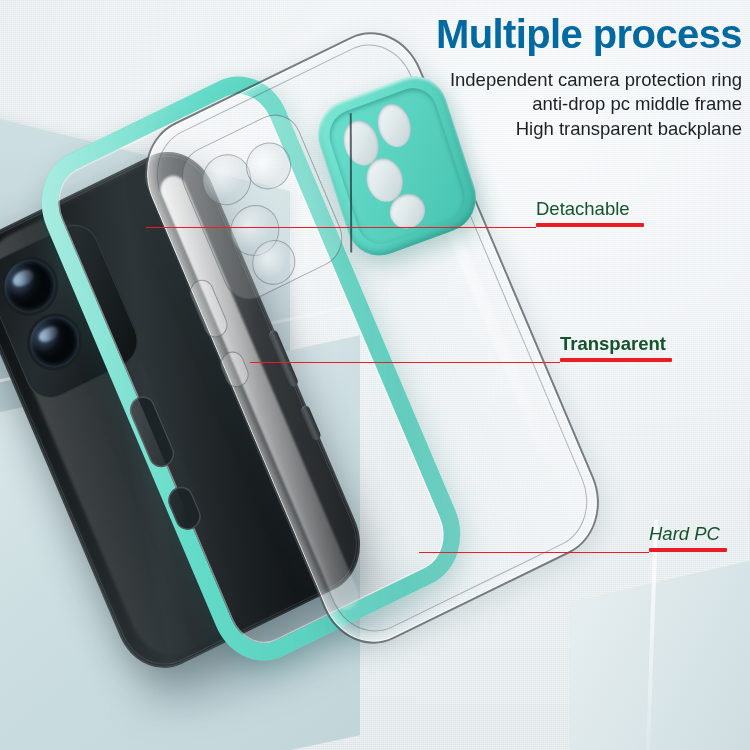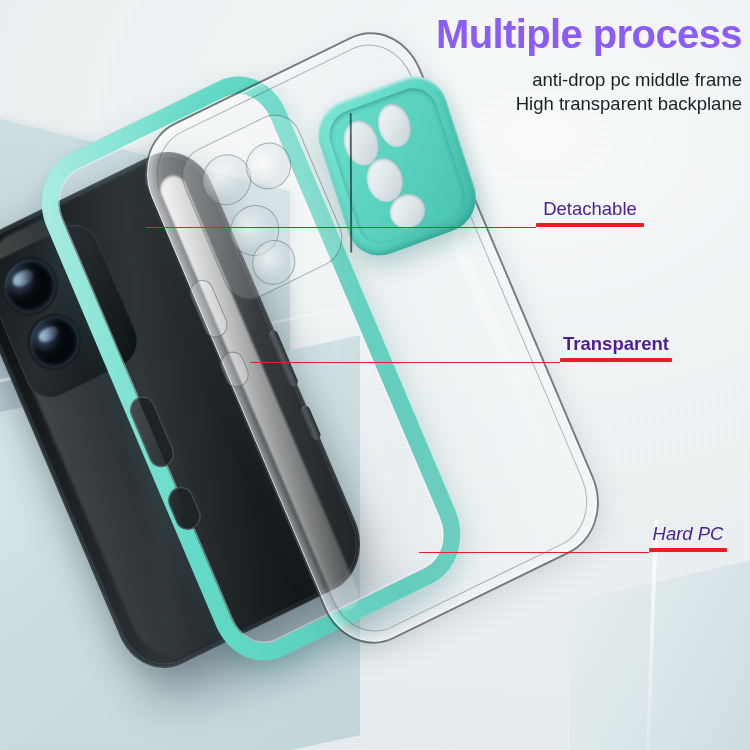--- a/index.html
+++ b/index.html
@@ -220,37 +220,36 @@
   .ring-hole.r3{left:22px;top:56px;width:36px;height:44px;}
   .ring-hole.r4{left:34px;top:98px;width:36px;height:34px;}
   .ring-slash{
     position:absolute;left:6px;top:0;width:1.5px;height:100%;
     background:rgba(40,55,60,.75);transform:rotate(18deg);
   }
 
   
   .headline{
     position:absolute;right:8px;top:14px;
-    font-size:40px;font-weight:700;color:#8b5cf6;
+    font-size:40px;font-weight:700;color:#0369a1;
     letter-spacing:-.6px;line-height:1;
     text-align:center;white-space:nowrap;
   }
   .subtitle{
     position:absolute;right:8px;top:68px;
     text-align:right;
     font-size:18.5px;color:#1c2123;line-height:1.32;
   }
   .subtitle div{white-space:nowrap;}
 
   
   .callout{position:absolute;}
   .callout .ctext{
-    font-size:18.5px;color:#4c1d95;white-space:nowrap;line-height:1;
+    font-size:18.5px;color:#14532d;white-space:nowrap;line-height:1;
     padding-bottom:4px;
-    text-align:center;
   }
   .callout .cbar{height:4px;background:#ec1c24;border-radius:1px;}
   .callout .cline{
     position:absolute;height:1px;background:#ec1c24;
   }
   #callout-detachable{left:536px;top:200px;}
   #callout-detachable .cbar{width:108px;}
   #callout-detachable .cline{left:-390px;top:27px;width:390px;}
 
   #callout-transparent{left:560px;top:335px;font-weight:bold;}
@@ -314,20 +313,21 @@
       <div class="ring-hole r1"></div>
       <div class="ring-hole r2"></div>
       <div class="ring-hole r3"></div>
       <div class="ring-hole r4"></div>
       <div class="ring-slash"></div>
     </div>
   </div>
 
   <div class="headline">Multiple process</div>
   <div class="subtitle">
+    <div>Independent camera protection ring</div>
     <div>anti-drop pc middle frame</div>
     <div>High transparent backplane</div>
   </div>
 
   <div class="callout" id="callout-detachable">
     <div class="ctext">Detachable</div>
     <div class="cbar"></div>
     <div class="cline"></div>
   </div>
 

